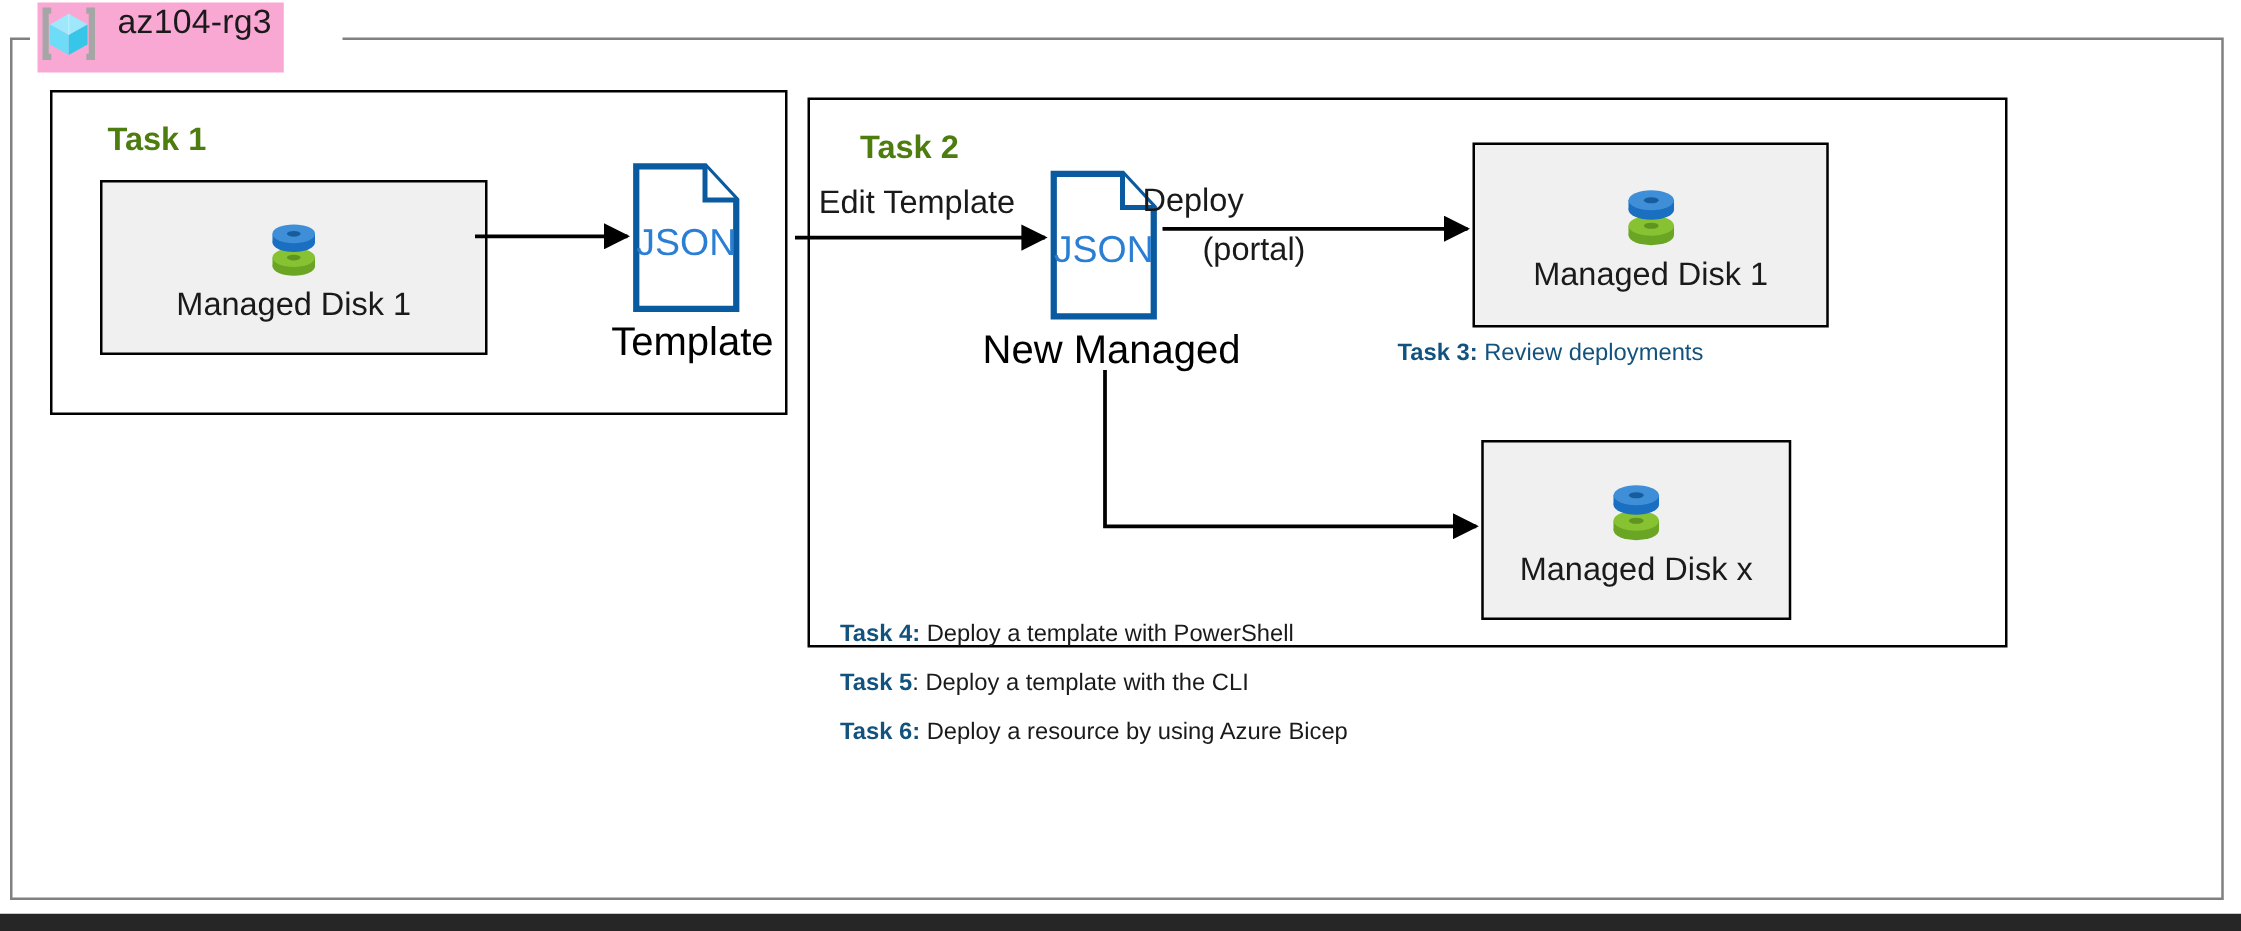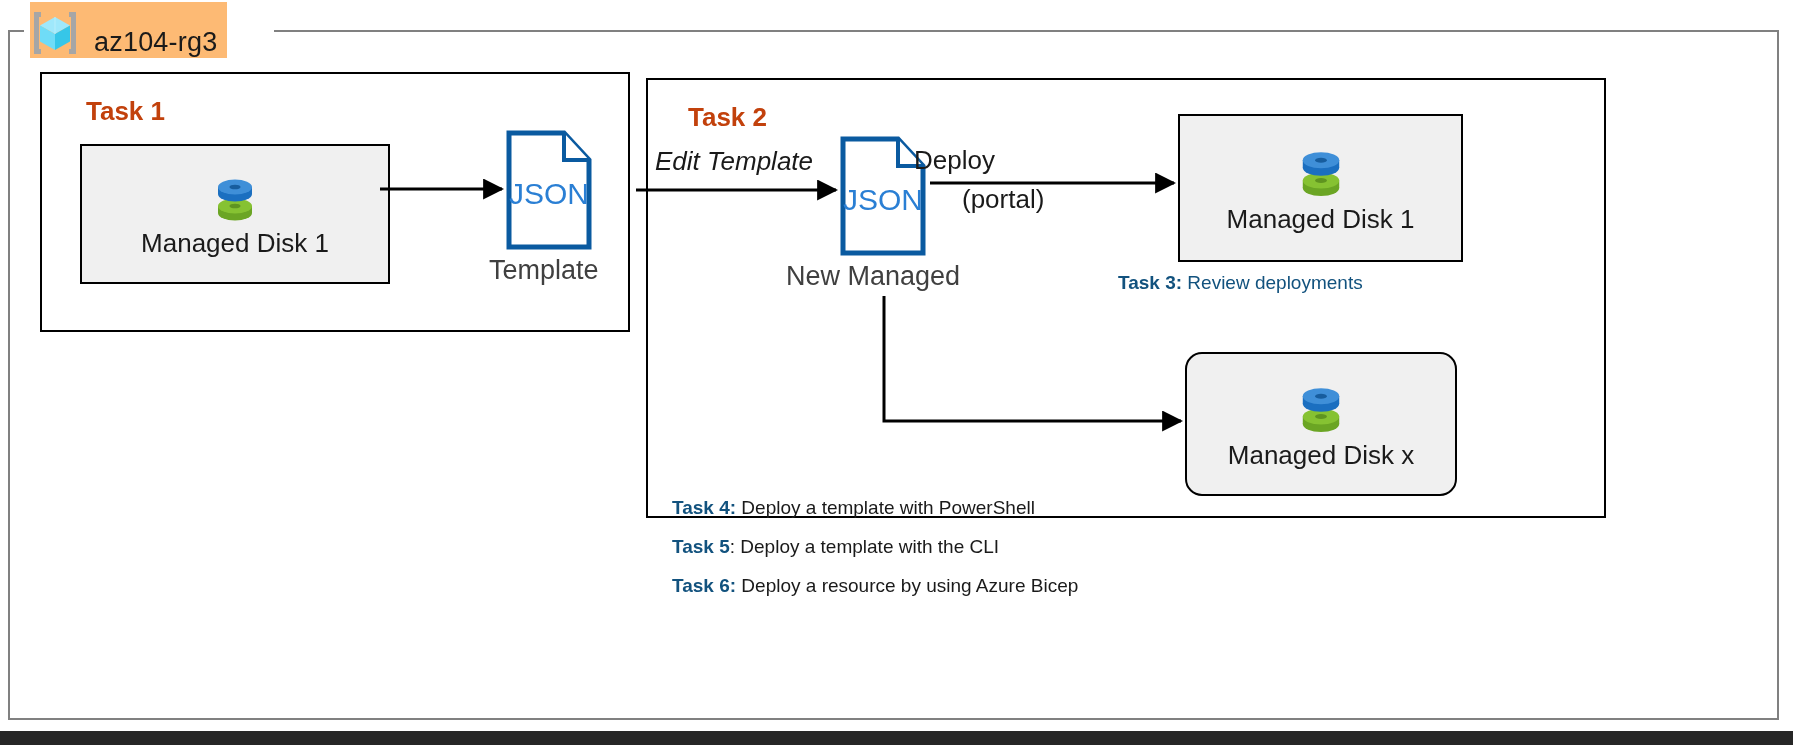--- a/index.html
+++ b/index.html
@@ -42,23 +42,23 @@
     height: 24px;
     background: #ffffff;
   }
 
   .rg-header {
     position: absolute;
     left: 30px;
     top: 2px;
     height: 56px;
     display: flex;
-    align-items: flex-end;
+    align-items: flex-start;
     gap: 14px;
-    background: #fdba74;
+    background: #f9a8d4;
     padding-right: 10px;
   }
   .rg-icon {
     width: 50px;
     height: 50px;
     display: block;
   }
   .rg-title {
     font-size: 27px;
     color: #1a1a1a;
@@ -73,40 +73,40 @@
     box-sizing: border-box;
     background: #ffffff;
   }
   #task1-box { left: 40px;  top: 72px; width: 590px; height: 260px; }
   #task2-box { left: 646px; top: 78px; width: 960px; height: 440px; }
 
   .task-heading {
     position: absolute;
     font-size: 26px;
     font-weight: bold;
-    color: #c2410c;
+    color: #4d7c0f;
     white-space: nowrap;
   }
   #task1-heading { left: 44px;  top: 22px; }
   #task2-heading { left: 40px;  top: 22px; }
 
   
   .res-box {
     position: absolute;
     border: 2px solid #000000;
     background: #f0f0f0;
     box-sizing: border-box;
     display: flex;
     flex-direction: column;
     align-items: center;
     justify-content: center;
   }
   #disk-box-1 { left: 80px;  top: 144px; width: 310px; height: 140px; }
   #disk-box-2 { left: 1178px; top: 114px; width: 285px; height: 148px; }
-  #disk-box-3 { left: 1185px; top: 352px; width: 272px; height: 144px; border-radius: 17px; }
+  #disk-box-3 { left: 1185px; top: 352px; width: 248px; height: 144px; }
 
   .disk-icon { display: block; }
   #disk-box-1 .disk-icon { width: 48px; height: 56px; margin-bottom: 2px; }
   #disk-box-2 .disk-icon { width: 52px; height: 60px; margin-bottom: 2px; }
   #disk-box-3 .disk-icon { width: 52px; height: 60px; margin-bottom: 2px; }
 
   .res-label {
     font-size: 26px;
     color: #1a1a1a;
     white-space: nowrap;
@@ -114,35 +114,35 @@
 
   
   .json-doc {
     position: absolute;
   }
   #json-doc-1 { left: 506px; top: 130px; width: 86px; height: 120px; }
   #json-doc-2 { left: 840px; top: 136px; width: 86px; height: 120px; }
 
   .doc-caption {
     position: absolute;
-    font-size: 27px;
-    color: #404040;
+    font-size: 32px;
+    color: #000000;
     white-space: nowrap;
   }
   #caption-template     { left: 489px; top: 255px; }
   #caption-new-template { left: 786px; top: 261px; }
 
   
   .flow-label {
     position: absolute;
     font-size: 26px;
     color: #1a1a1a;
     white-space: nowrap;
   }
-  #label-edit-template { left: 655px; top: 146px; font-style: italic; }
+  #label-edit-template { left: 655px; top: 146px; }
   #label-deploy        { left: 914px; top: 145px; }
   #label-portal        { left: 962px; top: 184px; }
 
   
   #arrows {
     position: absolute;
     left: 0; top: 0;
     width: 1793px;
     height: 745px;
     pointer-events: none;

